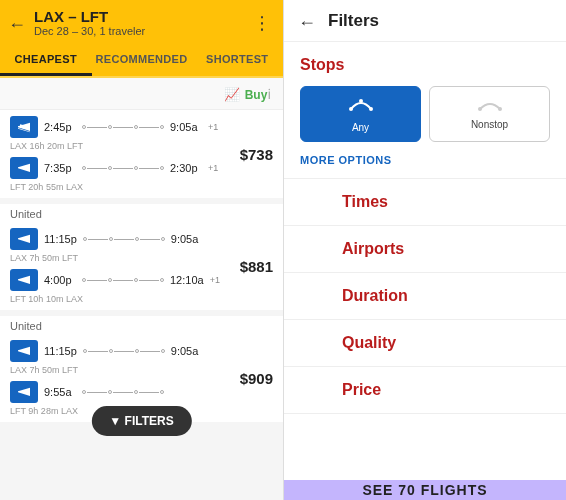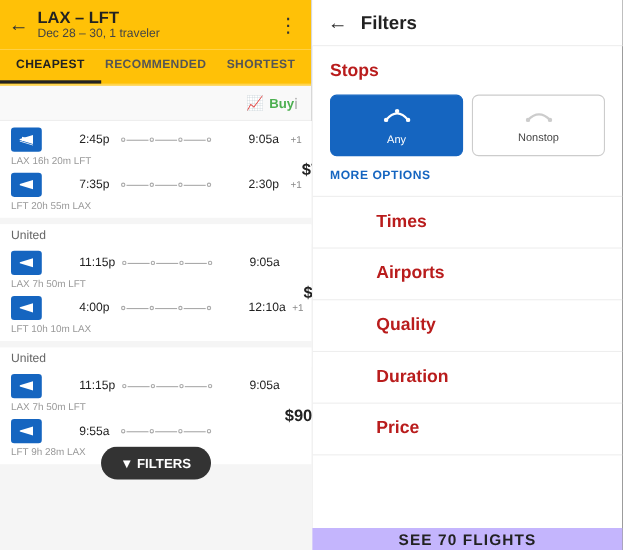--- a/index.html
+++ b/index.html
@@ -293,21 +293,20 @@
     }
 
     .flight-row:last-child {
       margin-bottom: 0;
     }
 
     .time-text {
       font-size: 11px;
       color: #222;
       min-width: 32px;
-      margin-left: 28px;
     }
 
     .route-graphic {
       display: flex;
       align-items: center;
       gap: 1px;
     }
 
     .r-dot {
       width: 4px;
@@ -584,25 +583,25 @@
 
     <div class="filter-section-title-only">
       <div class="filter-section-title">Times</div>
     </div>
 
     <div class="filter-section-title-only">
       <div class="filter-section-title">Airports</div>
     </div>
 
     <div class="filter-section-title-only">
+      <div class="filter-section-title">Duration</div>
+    </div>
+
+    <div class="filter-section-title-only">
       <div class="filter-section-title">Quality</div>
-    </div>
-
-    <div class="filter-section-title-only">
-      <div class="filter-section-title">Duration</div>
     </div>
 
     <div class="filter-section-title-only">
       <div class="filter-section-title">Price</div>
     </div>
 
   </div>
 
   <button class="see-flights-btn">SEE 70 FLIGHTS</button>
 

